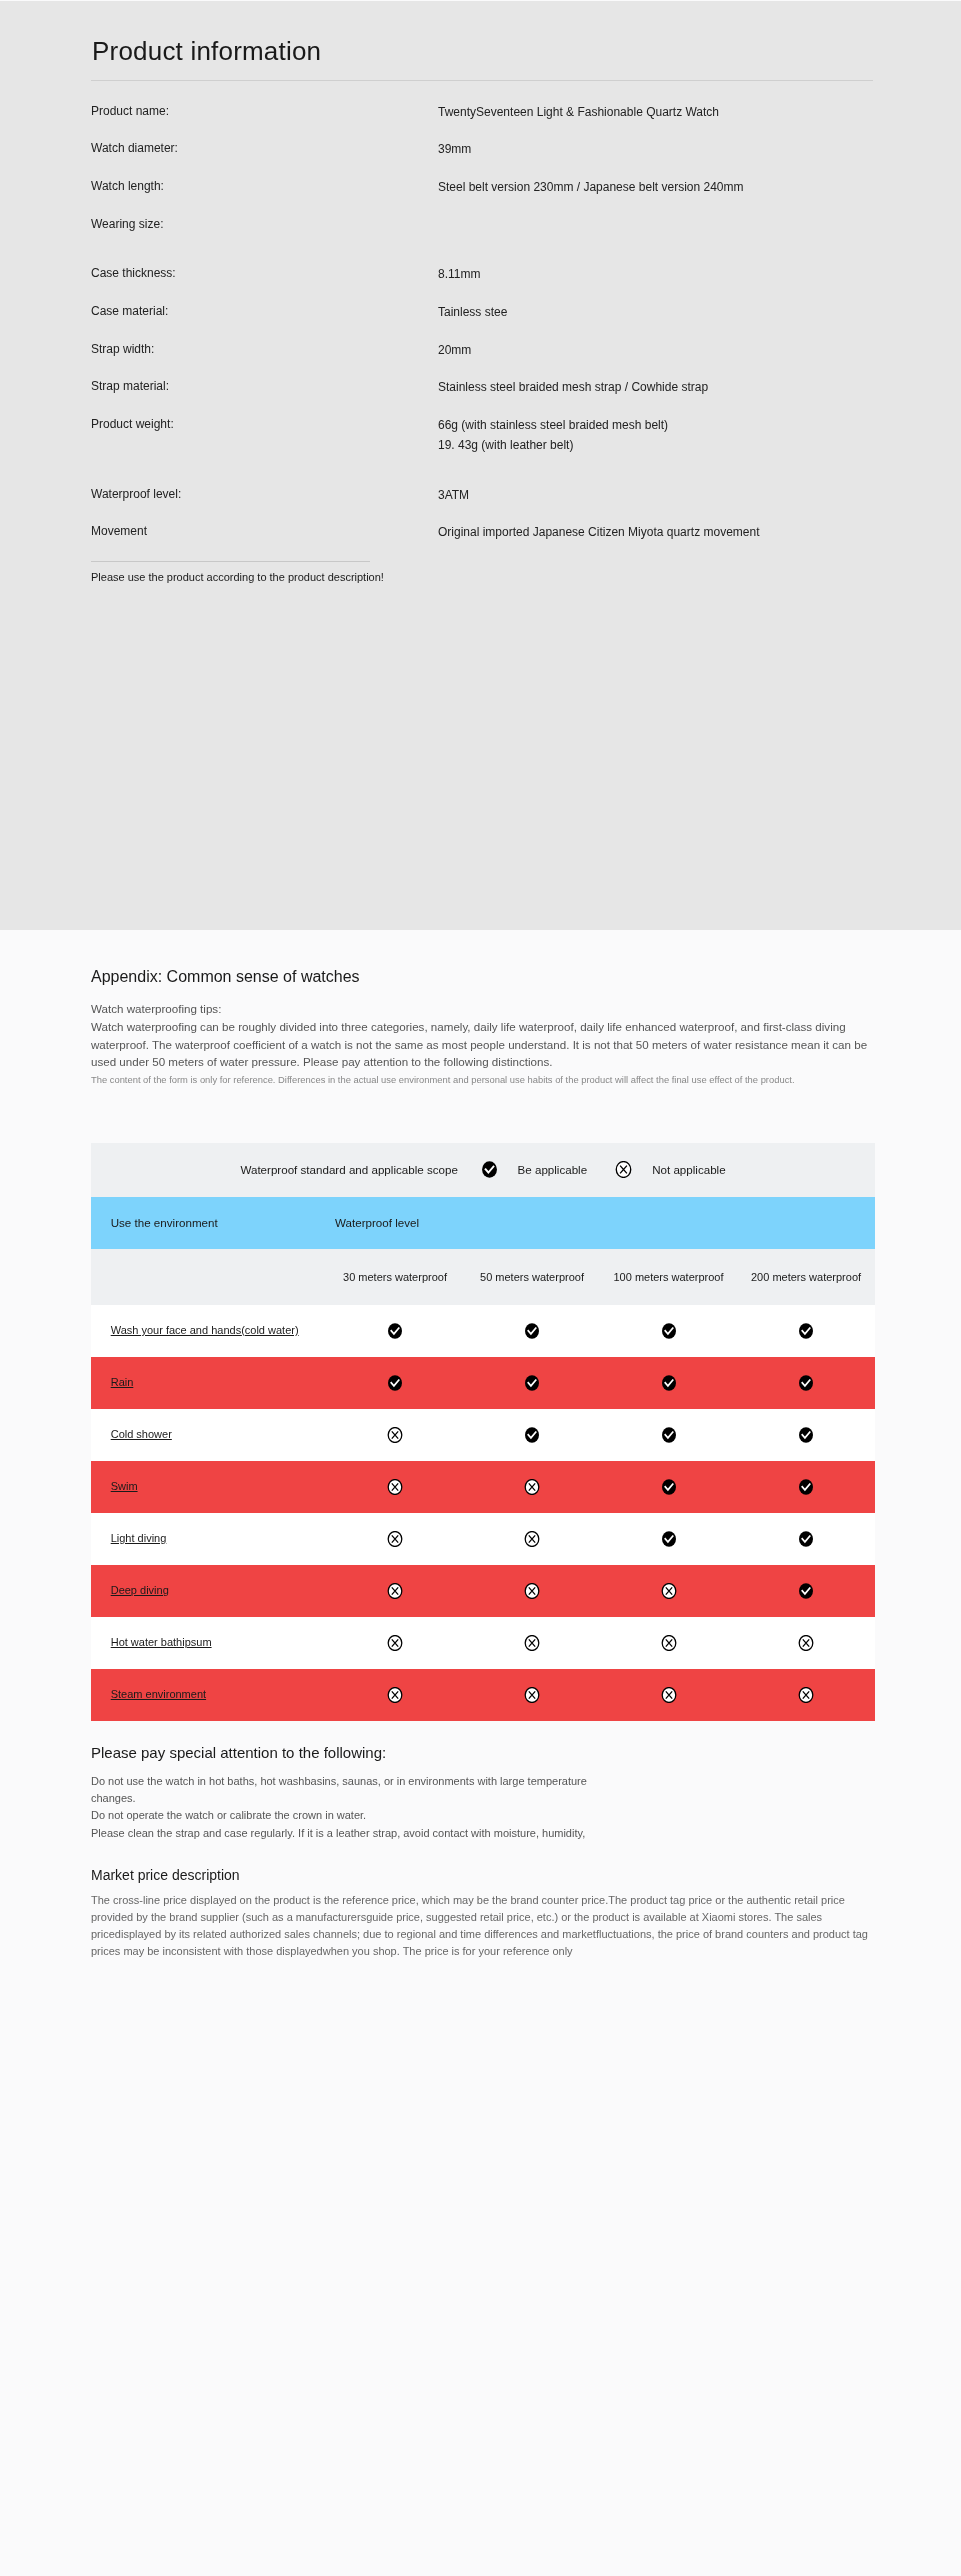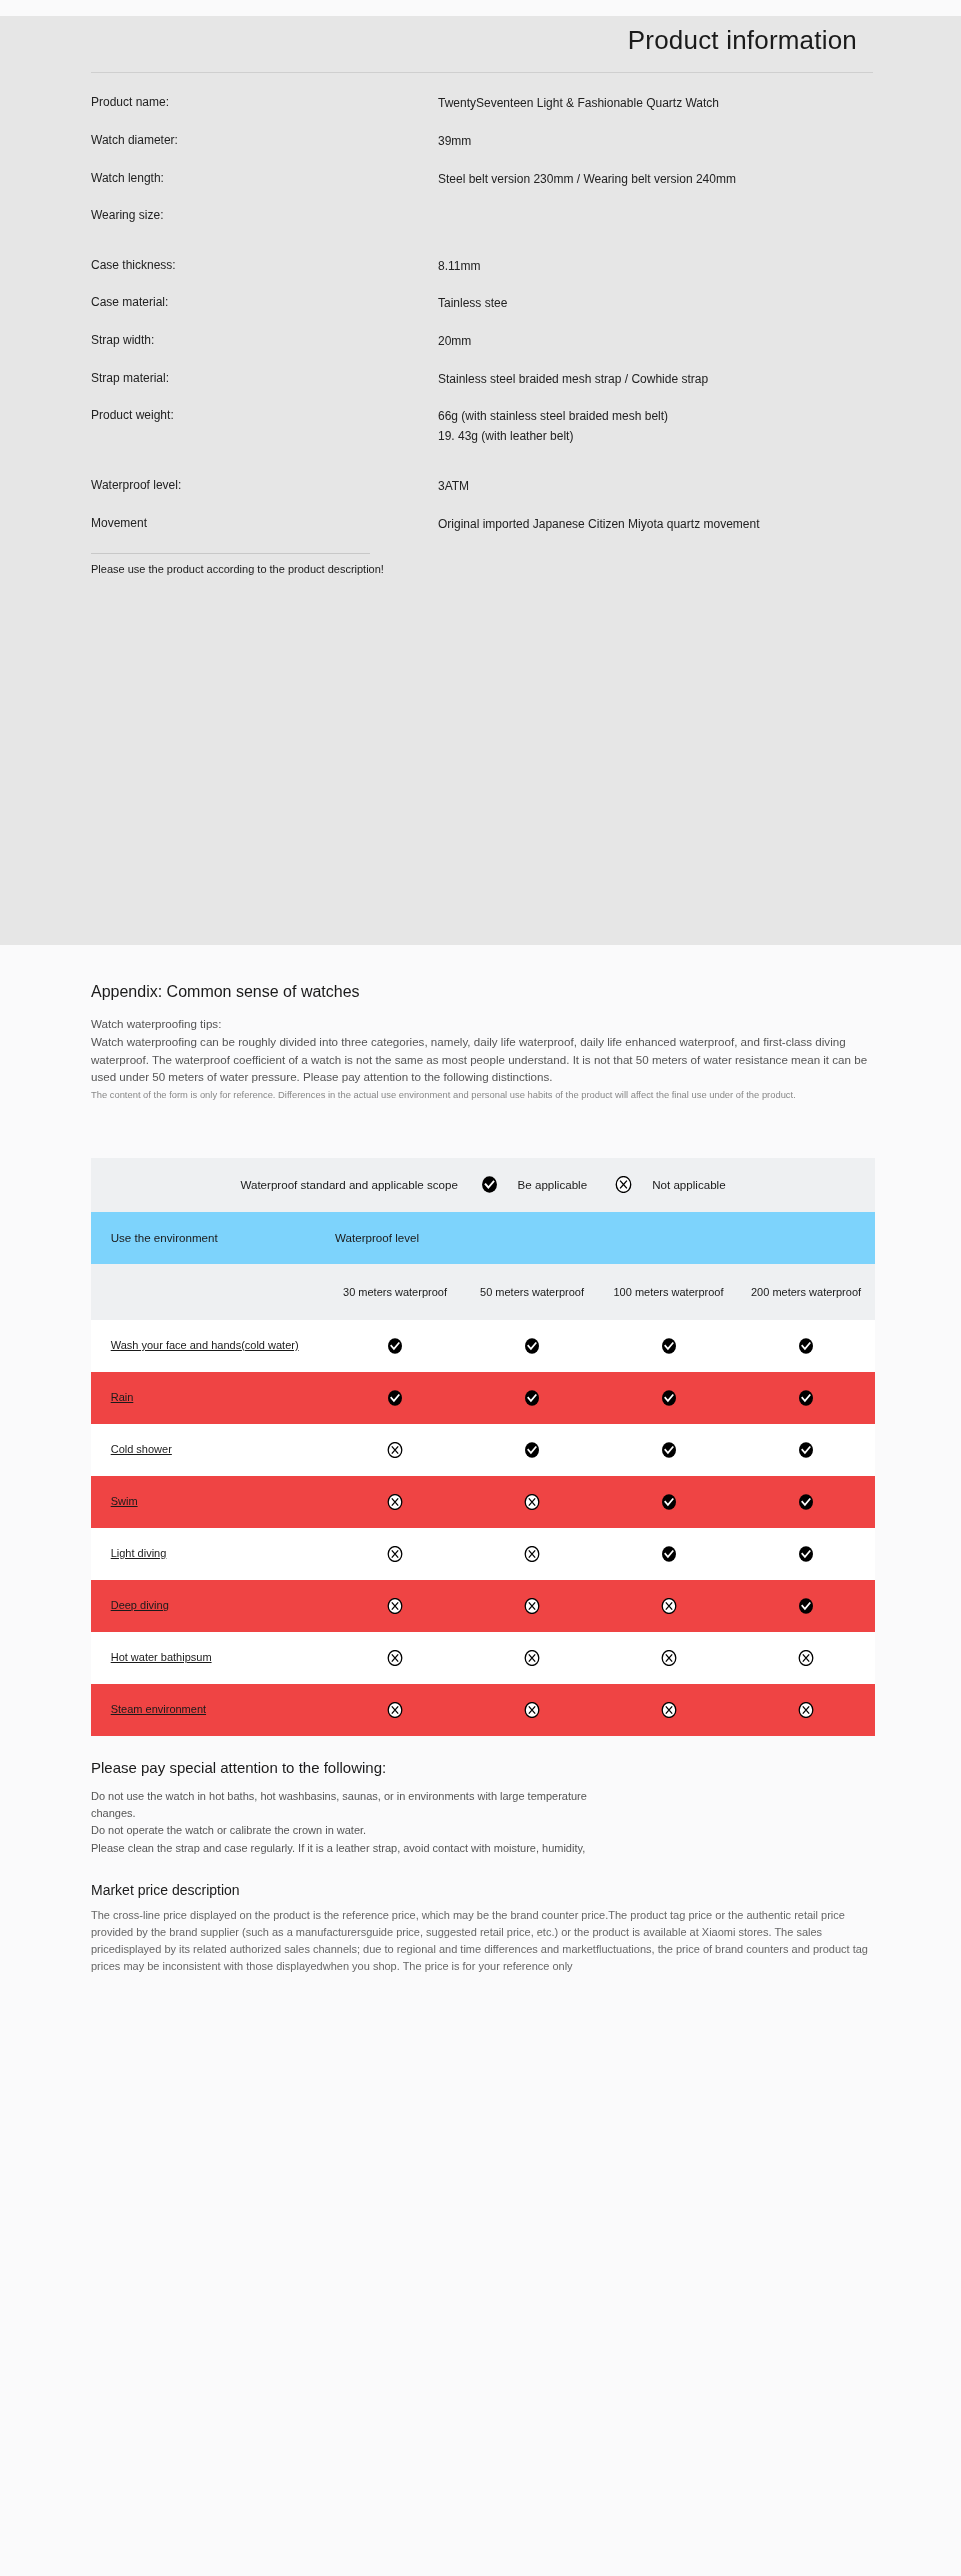--- a/index.html
+++ b/index.html
@@ -24,23 +24,22 @@
     position: relative;
   }
   .spec-inner {
     padding: 0 89px 0 91px;
   }
   .spec-title {
     font-size: 26px;
     font-weight: 400;
     color: #1a1a1a;
     letter-spacing: 0.2px;
-    padding-top: 9px;
-    margin: 16px;
-    text-align: right;
+    padding-top: 35px;
+    margin: 1px;
   }
   .spec-title-rule {
     height: 0.9px;
     background: #cfcfcf;
     margin-top: 13.4px;
     margin-bottom: 0;
   }
   .spec-table {
     margin-top: 21.4px;
   }
@@ -230,21 +229,21 @@
           <div class="spec-value">
             <div class="blockline">
               <span class="ln">39mm</span>
             </div>
           </div>
         </div>
         <div class="spec-row">
           <div class="spec-label">Watch length:</div>
           <div class="spec-value">
             <div class="blockline">
-              <span class="ln">Steel belt version 230mm / Wearing belt version 240mm</span>
+              <span class="ln">Steel belt version 230mm / Japanese belt version 240mm</span>
             </div>
           </div>
         </div>
         <div class="spec-row gap-extra">
           <div class="spec-label">Wearing size:</div>
         </div>
         <div class="spec-row">
           <div class="spec-label">Case thickness:</div>
           <div class="spec-value">
             <div class="blockline">
@@ -307,21 +306,21 @@
     <div class="spec-footer-note">Please use the product according to the product description!</div>
   </div>
 </section>
 
 <section class="appendix-section">
   <h2 class="appendix-title">Appendix: Common sense of watches</h2>
 
   <div class="tips-block">
     <span class="tips-head">Watch waterproofing tips:</span>
     <span class="tips-body">Watch waterproofing can be roughly divided into three categories, namely, daily life waterproof, daily life enhanced waterproof, and first-class diving waterproof. The waterproof coefficient of a watch is not the same as most people understand. It is not that 50 meters of water resistance mean it can be used under 50 meters of water pressure. Please pay attention to the following distinctions.</span>
-    <span class="tips-small">The content of the form is only for reference. Differences in the actual use environment and personal use habits of the product will affect the final use under of the product.</span>
+    <span class="tips-small">The content of the form is only for reference. Differences in the actual use environment and personal use habits of the product will affect the final use effect of the product.</span>
   </div>
 
   <table class="wp-table">
     <colgroup>
       <col style="width:235px">
       <col style="width:138px">
       <col style="width:136px">
       <col style="width:137px">
       <col style="width:138px">
     </colgroup>

